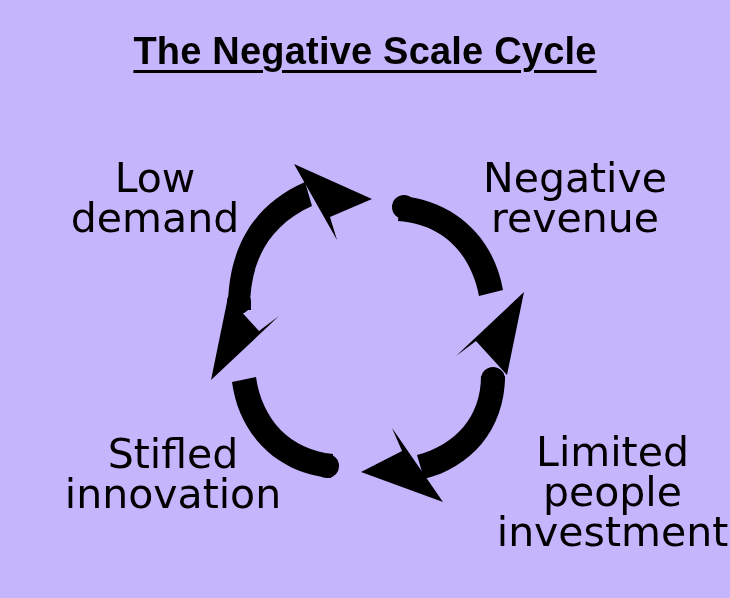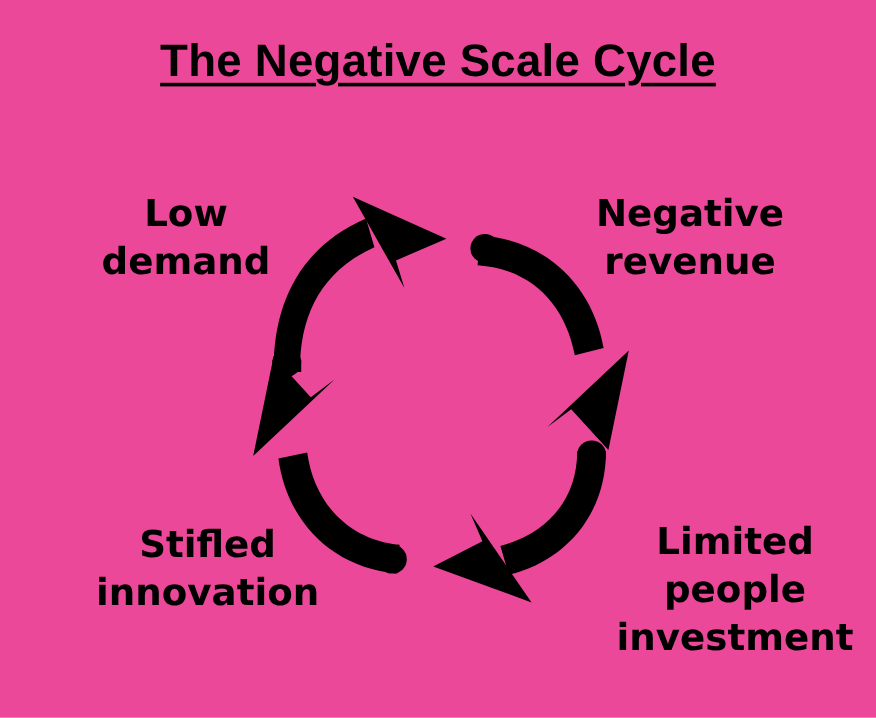--- a/index.html
+++ b/index.html
@@ -11,21 +11,21 @@
     width: 730px;
     height: 598px;
     overflow: hidden;
     font-family: "DejaVu Sans", sans-serif;
     color: #000000;
   }
   #page {
     position: relative;
     width: 730px;
     height: 598px;
-    background: #ec4899;
+    background: #c4b5fd;
   }
   #diagram-title {
     position: absolute;
     left: 0;
     top: 30px;
     width: 730px;
     text-align: center;
     font-family: "Liberation Sans", sans-serif;
     font-size: 38px;
     font-weight: bold;
@@ -38,22 +38,22 @@
   #cycle-svg {
     position: absolute;
     left: 0;
     top: 0;
     width: 730px;
     height: 598px;
   }
   .node-label {
     position: absolute;
     font-family: "DejaVu Sans", sans-serif;
-    font-size: 31px;
-    font-weight: bold;
+    font-size: 41px;
+    font-weight: normal;
     line-height: 40px;
     text-align: center;
     white-space: pre-line;
     color: #000000;
   }
   #label-low-demand {
     left: 35px;
     top: 158px;
     width: 240px;
   }

